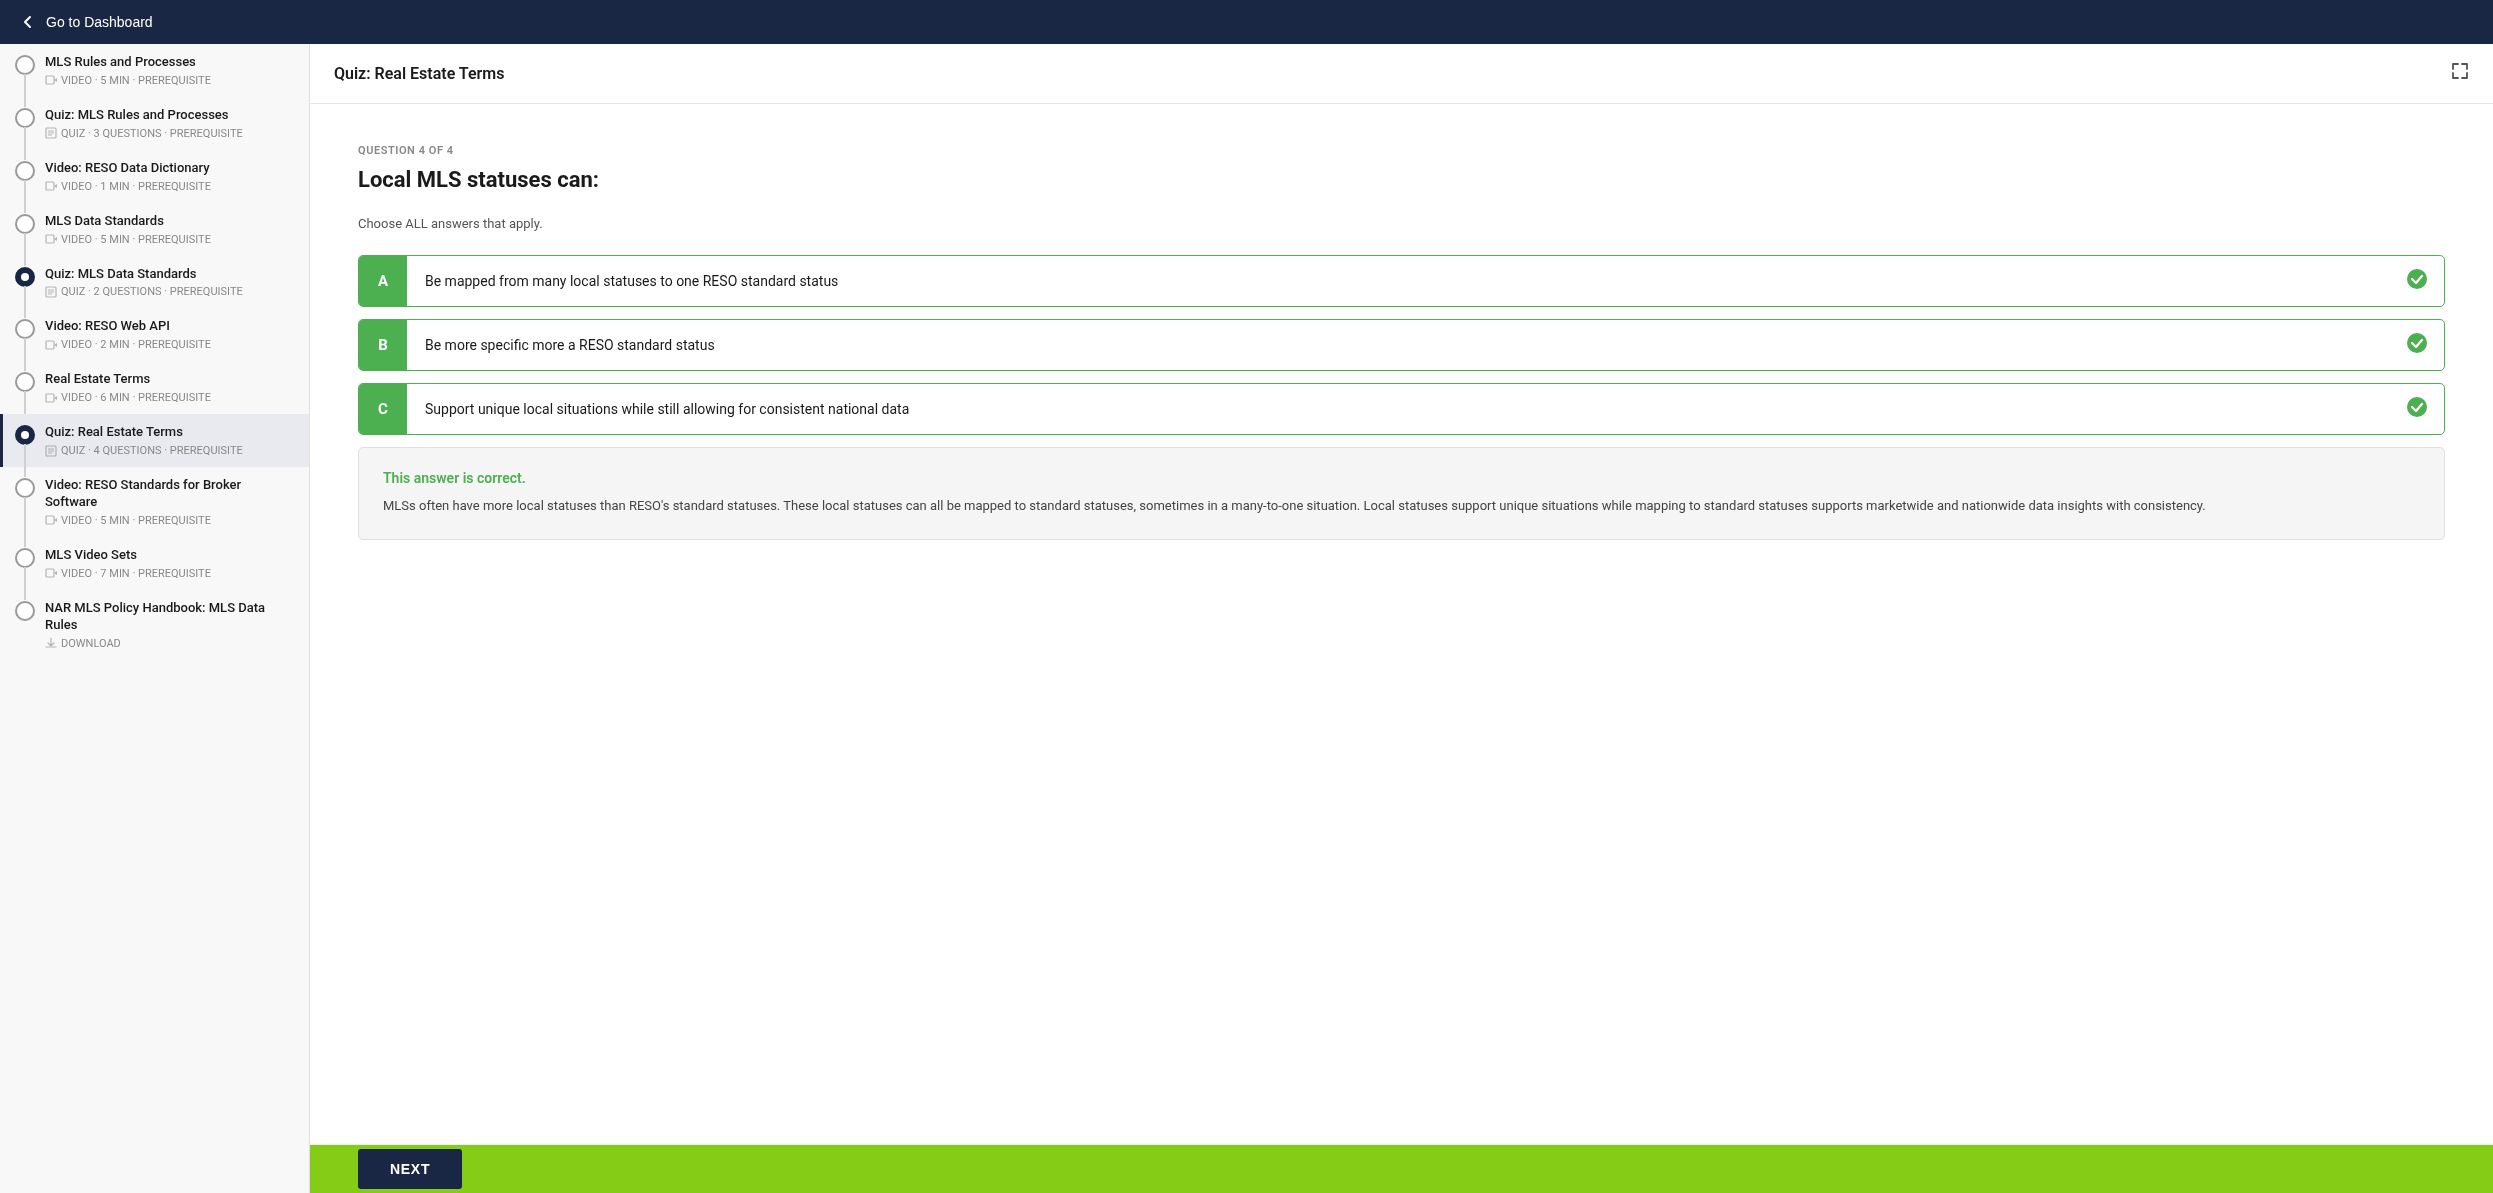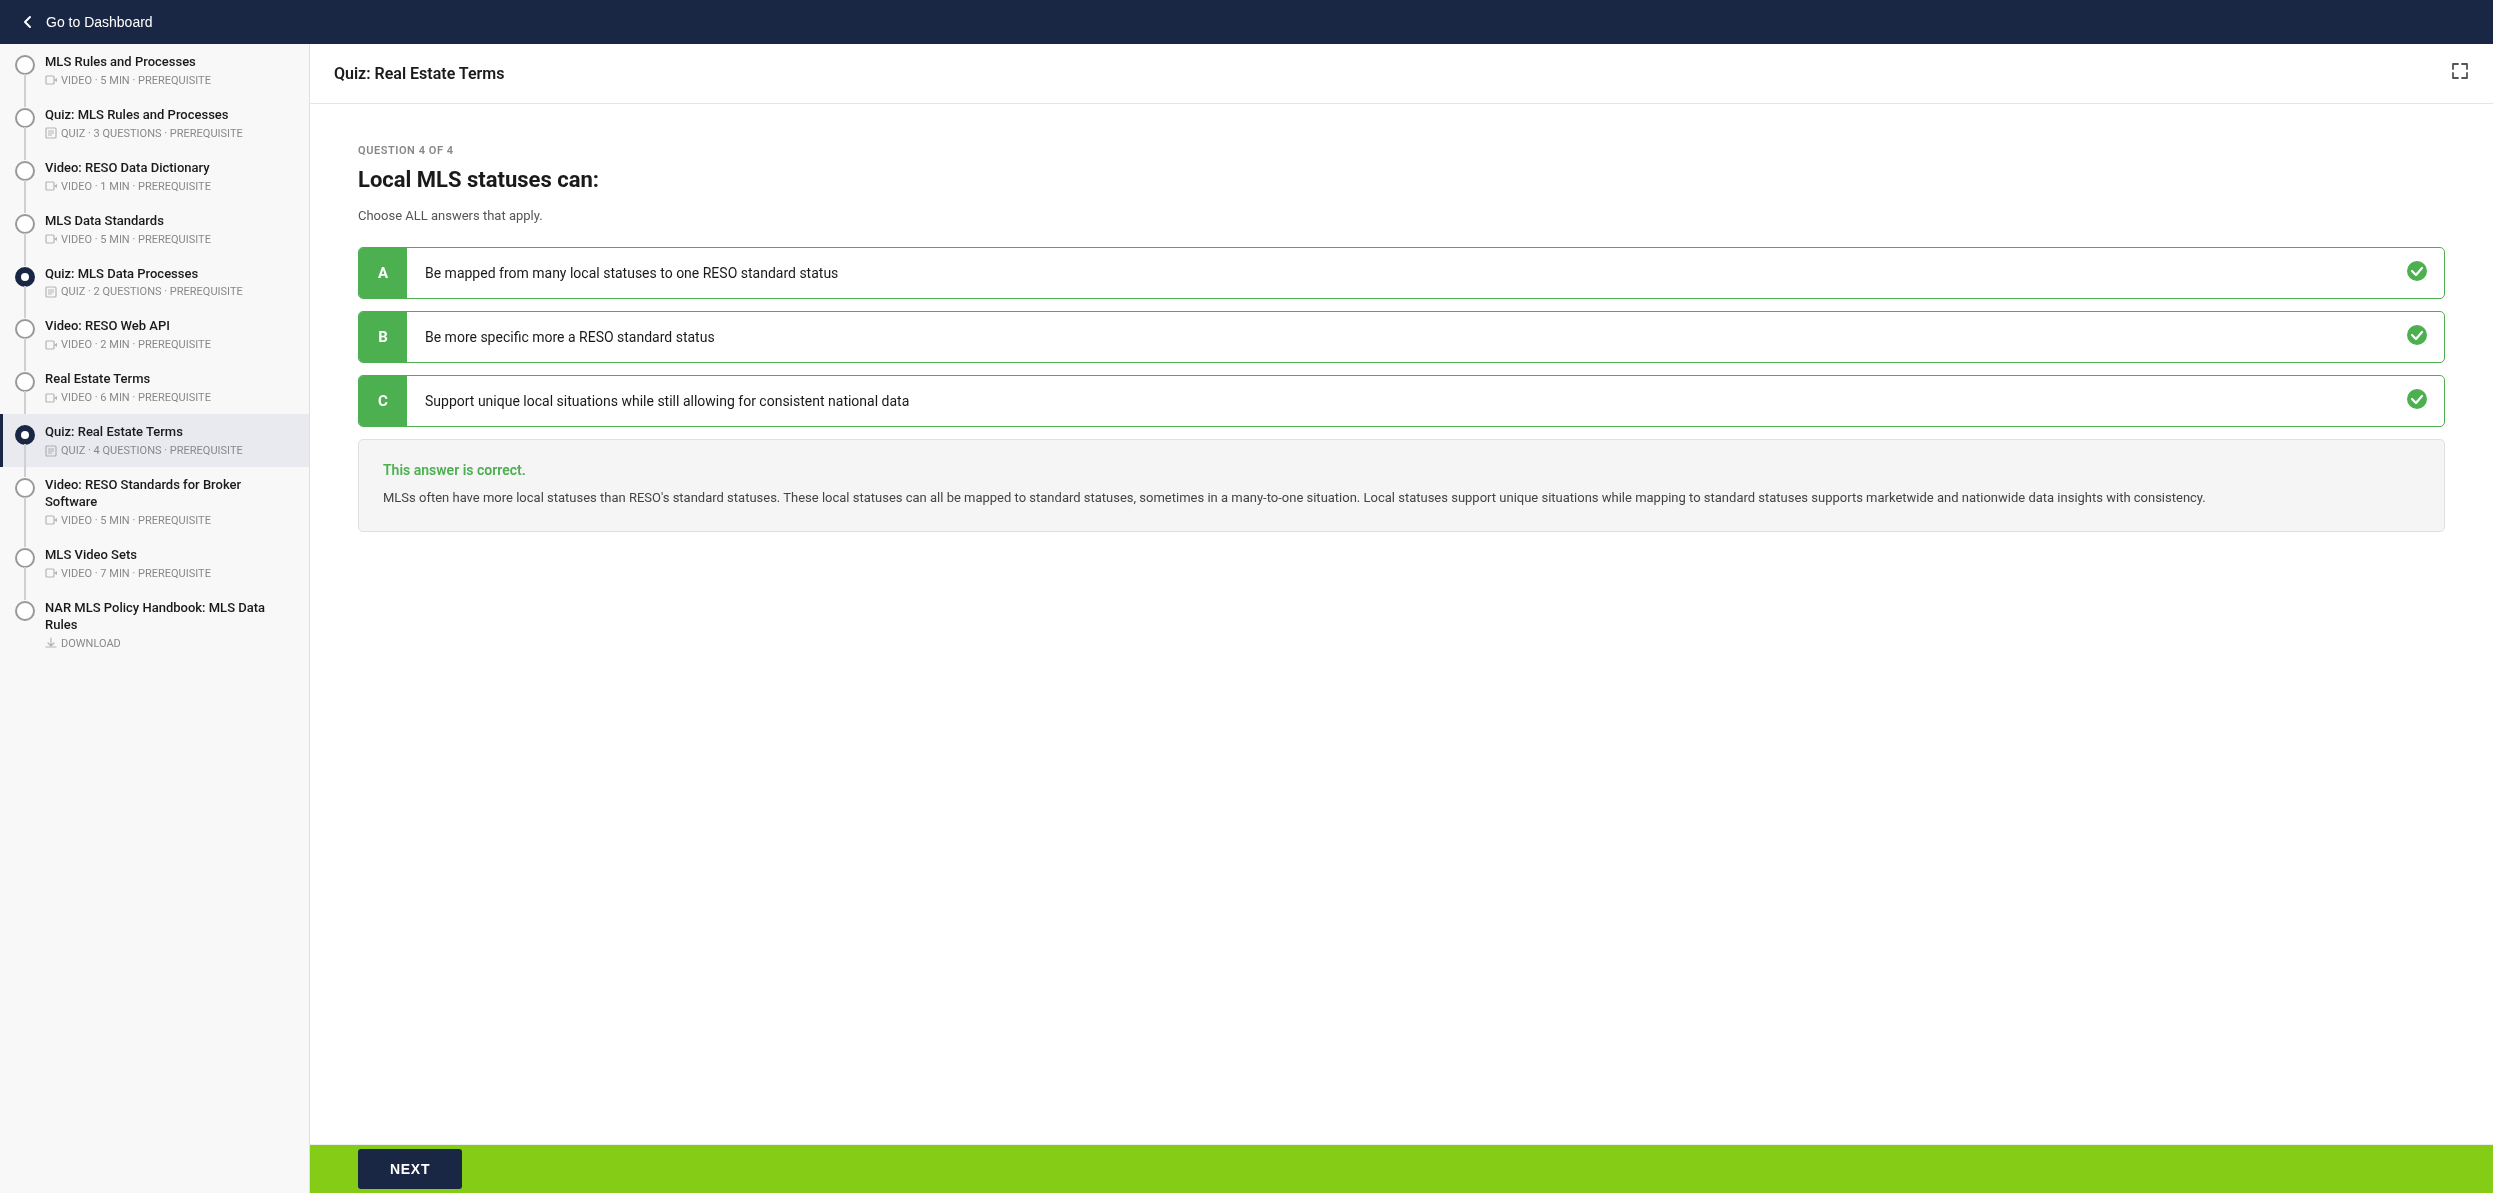--- a/index.html
+++ b/index.html
@@ -164,21 +164,21 @@
       font-weight: 600;
       color: #888;
       letter-spacing: 0.05em;
       text-transform: uppercase;
       margin-bottom: 10px;
     }
     .question-text {
       font-size: 22px;
       font-weight: 700;
       color: #1a1a1a;
-      margin-bottom: 16px;
+      margin-bottom: 24px;
     }
     .instruction-text {
       font-size: 13px;
       color: #555;
       margin-bottom: 24px;
     }
 
     .answer-option {
       display: flex;
       align-items: center;
@@ -323,21 +323,21 @@
               <rect x="1" y="2" width="8" height="8" rx="1" stroke="#888" stroke-width="1.2"></rect>
               <path d="M9 6L12 4v4l-3-2z" fill="#888"></path>
             </svg>
             <span>VIDEO · 5 MIN · PREREQUISITE</span>
           </div>
         </div>
       </div>
       <div class="sidebar-item">
         <div class="sidebar-item-circle filled"></div>
         <div class="sidebar-item-content">
-          <div class="sidebar-item-title">Quiz: MLS Data Processes</div>
+          <div class="sidebar-item-title">Quiz: MLS Data Standards</div>
           <div class="sidebar-item-meta">
             <svg class="meta-icon" viewBox="0 0 12 12" fill="none">
               <rect x="1" y="1" width="10" height="10" rx="1" stroke="#888" stroke-width="1.2"></rect>
               <line x1="3" y1="4" x2="9" y2="4" stroke="#888" stroke-width="1"></line>
               <line x1="3" y1="6" x2="9" y2="6" stroke="#888" stroke-width="1"></line>
               <line x1="3" y1="8" x2="7" y2="8" stroke="#888" stroke-width="1"></line>
             </svg>
             <span>QUIZ · 2 QUESTIONS · PREREQUISITE</span>
           </div>
         </div>

